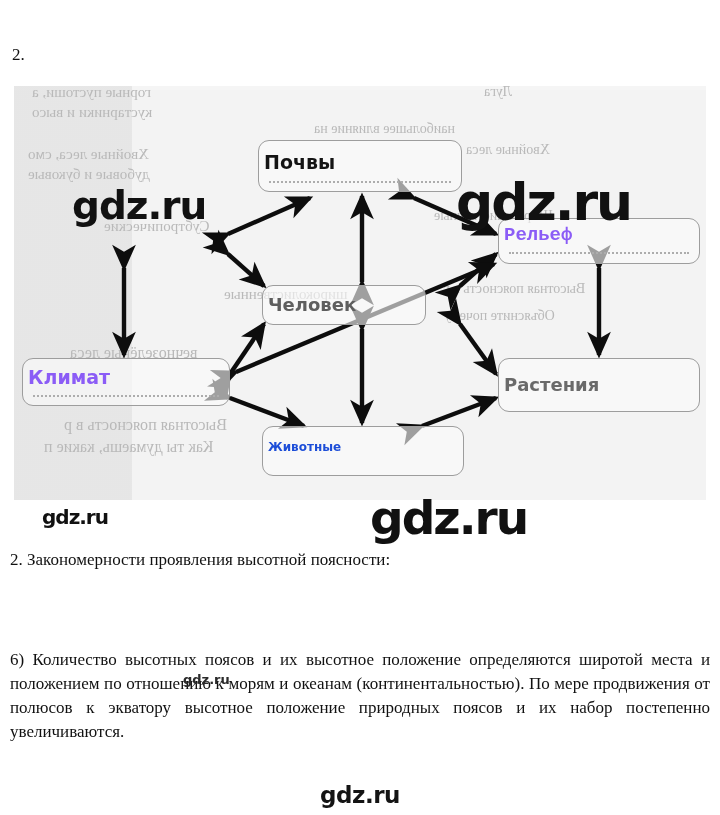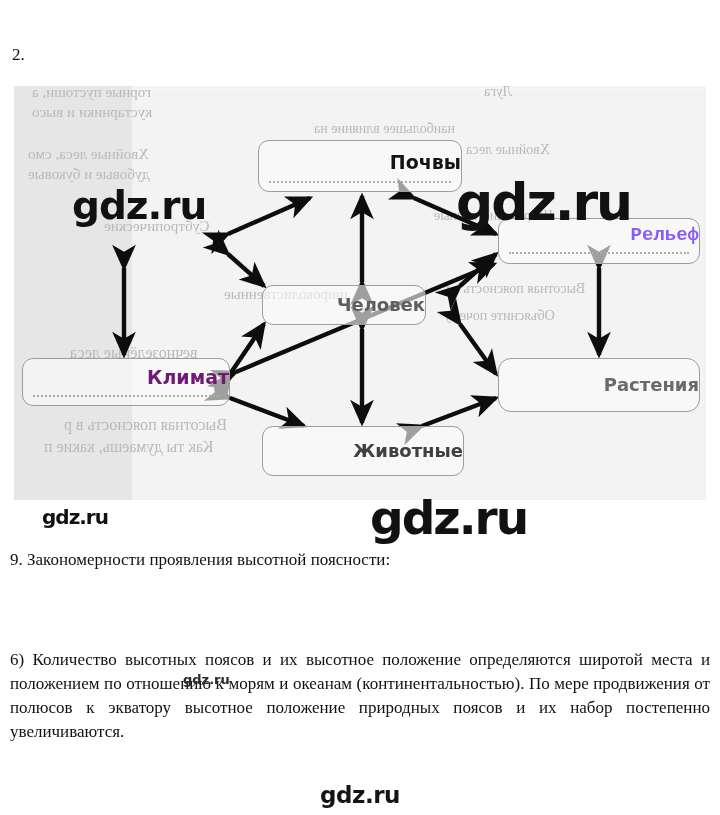--- a/index.html
+++ b/index.html
@@ -103,21 +103,21 @@
   .node{
     position:absolute;
     box-sizing:border-box;
     border:1px solid #9d9d9d;
     border-radius:11px;
     background:rgba(250,250,250,0.62);
     z-index:20;
   }
   .node .lbl{
     position:absolute;left:5px;right:0;
-    text-align:right;
+    text-align:left;
     font-family:"DejaVu Sans", sans-serif;
     font-weight:bold;
     white-space:nowrap;
   }
   .node .dots{
     position:absolute;left:10px;right:10px;
     border-bottom:2px dotted #adadad;
   }
 
   #n-pochvy{left:244px;top:54px;width:204px;height:52px;}
@@ -129,28 +129,28 @@
   #n-vody .dots{top:33px;}
 
   #n-relef{left:484px;top:132px;width:202px;height:46px;}
   #n-relef .lbl{top:5px;font-size:19px;color:#8b5cf6;font-family:Liberation Mono, monospace;}
   #n-relef .dots{top:33px;}
 
   #n-chelovek{left:248px;top:199px;width:164px;height:40px;}
   #n-chelovek .lbl{top:8px;font-size:18px;color:#5e5e5e;}
 
   #n-klimat{left:8px;top:272px;width:208px;height:48px;}
-  #n-klimat .lbl{top:7px;font-size:19px;color:#701a75;}
+  #n-klimat .lbl{top:7px;font-size:19px;color:#8b5cf6;}
   #n-klimat .dots{top:36px;}
 
-  #n-rasteniya{left:484px;top:272px;width:202px;height:54px;border-radius:13px;}
+  #n-rasteniya{left:484px;top:272px;width:202px;height:54px;}
   #n-rasteniya .lbl{top:15px;font-size:18px;color:#6a6a6a;}
 
   #n-zhivotnye{left:248px;top:340px;width:202px;height:50px;}
-  #n-zhivotnye .lbl{top:13px;font-size:18px;color:#404040;}
+  #n-zhivotnye .lbl{top:13px;font-size:12px;color:#1d4ed8;}
 
   
   .txt{
     position:absolute;
     font-family:"Liberation Serif", serif;
     color:#111;
     font-size:17px;
     line-height:24px;
   }
   #t-head{left:10px;top:548px;width:700px;}
@@ -250,17 +250,17 @@
       <span class="lbl">Животные</span>
     </div>
   </div>
 
   <div class="wm wm-a">gdz.ru</div>
   <div class="wm wm-b">gdz.ru</div>
   <div class="wm wm-c">gdz.ru</div>
   <div class="wm wm-d">gdz.ru</div>
   <div class="wm wm-e">gdz.ru</div>
 
-  <div class="txt" id="t-head">9. Закономерности проявления высотной поясности:</div>
+  <div class="txt" id="t-head">2. Закономерности проявления высотной поясности:</div>
   <div class="txt" id="p2">6) Количество высотных поясов и их высотное положение определяются широтой места и положением по отношению к морям и океанам (континентальностью). По мере продвижения от полюсов к экватору высотное положение природных поясов и их набор постепенно увеличиваются.</div>
 
   <div class="logo-bottom">gdz.ru</div>
 </div>
 
 </body></html>

